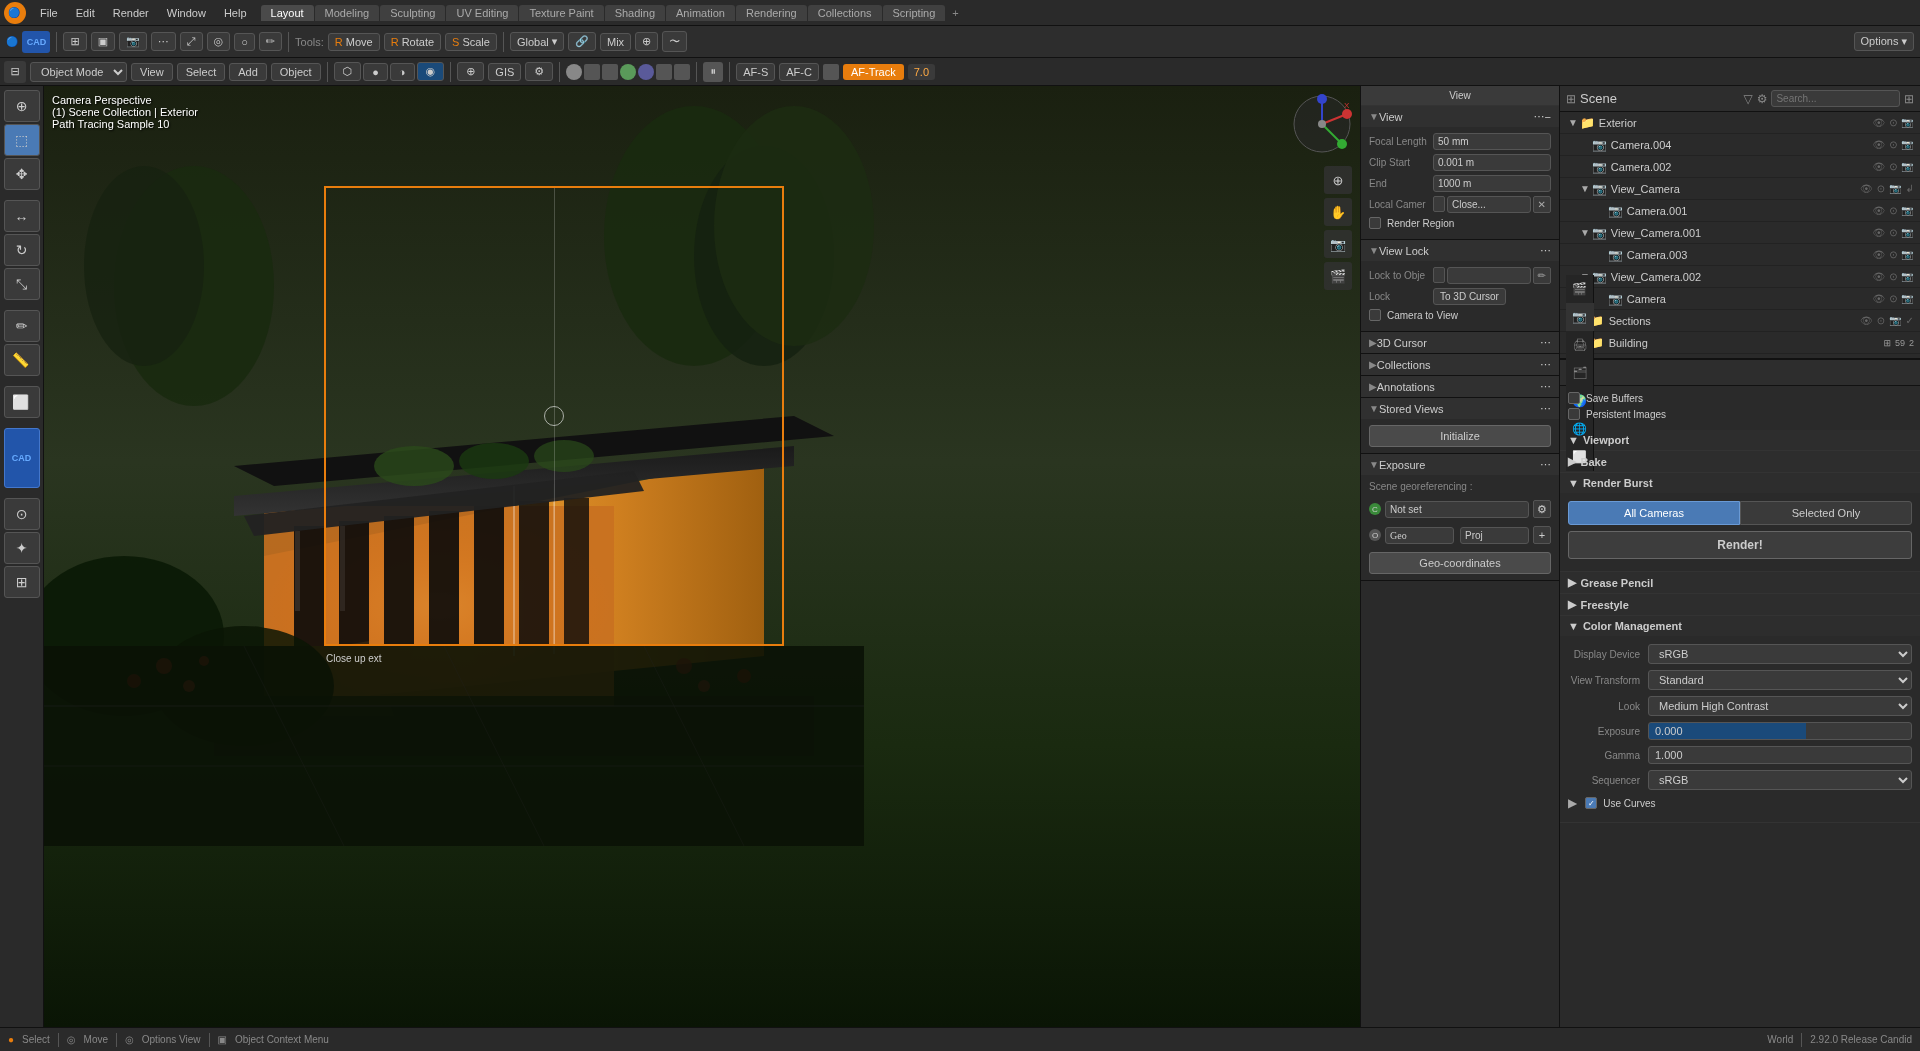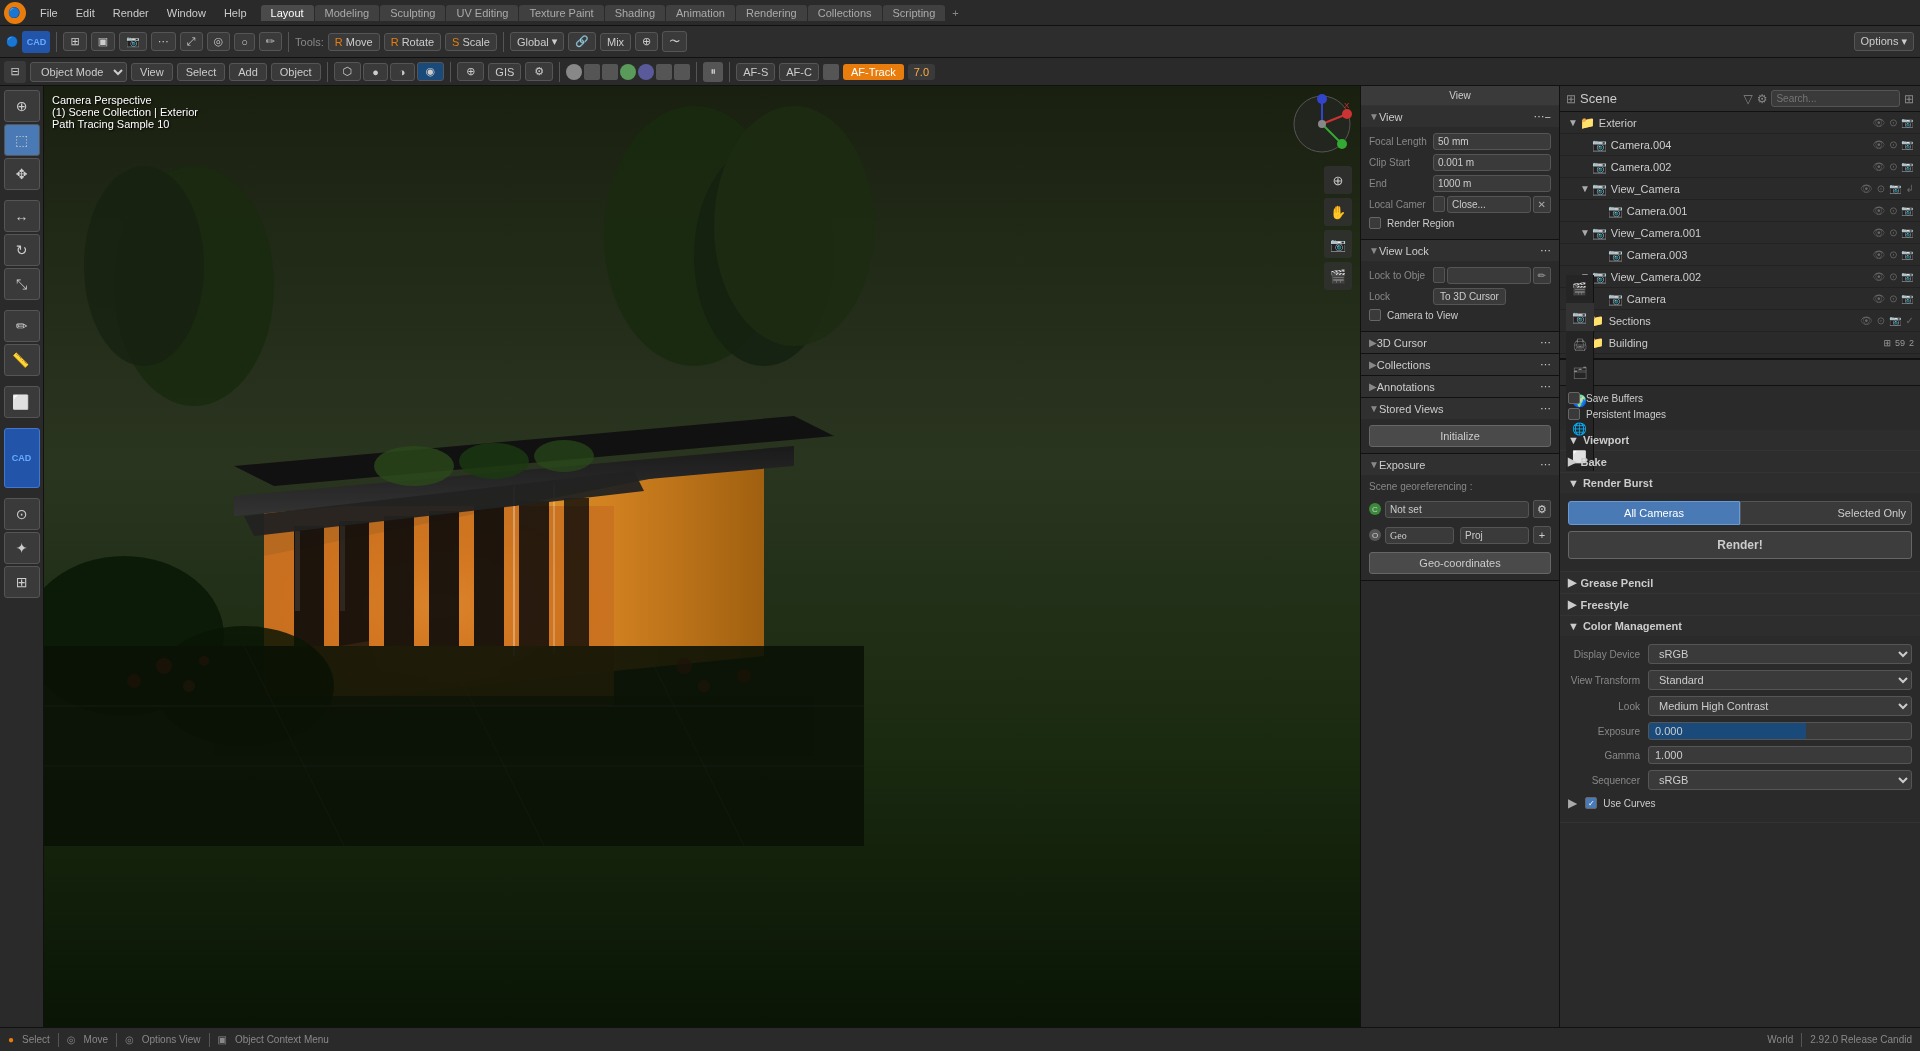--- a/index.html
+++ b/index.html
@@ -80,21 +80,21 @@
     .field-row { display: flex; align-items: center; margin-bottom: 6px; }
     .field-label { color: #888; font-size: 10px; min-width: 80px; text-align: right; padding-right: 8px; }
     .field-input { flex: 1; background: #3a3a3a; border: 1px solid #555; border-radius: 3px; padding: 2px 6px; color: #ccc; font-size: 11px; }
     .field-input.blue-fill { background: linear-gradient(90deg, #1a4a7a 60%, #3a3a3a 60%); }
     .field-select { flex: 1; background: #3a3a3a; border: 1px solid #555; border-radius: 3px; padding: 2px 6px; color: #ccc; font-size: 11px; cursor: pointer; }
     .render-btn { width: 100%; padding: 6px; background: #3d3d3d; border: 1px solid #666; border-radius: 3px; cursor: pointer; color: #ccc; font-size: 12px; font-weight: bold; text-align: center; margin-bottom: 4px; }
     .render-burst-btns { display: flex; margin-bottom: 6px; }
     .rb-btn { flex: 1; padding: 5px; background: #3a3a3a; border: 1px solid #555; cursor: pointer; color: #ccc; font-size: 11px; text-align: center; }
     .rb-btn.active { background: #4a7ab5; border-color: #6a9ad5; color: #fff; }
     .rb-btn:first-child { border-radius: 3px 0 0 3px; }
-    .rb-btn:last-child { border-radius: 0 3px 3px 0; text-align: right; }
+    .rb-btn:last-child { border-radius: 0 3px 3px 0; }
     
     
     #statusbar { height: 24px; background: #2a2a2a; border-top: 1px solid #111; display: flex; align-items: center; padding: 0 8px; gap: 8px; font-size: 10px; color: #888; }
     .status-separator { width: 1px; height: 14px; background: #555; }
     
     .checkbox-row { display: flex; align-items: center; gap: 6px; margin-bottom: 4px; }
     .cb-check { width: 12px; height: 12px; background: #3a3a3a; border: 1px solid #666; border-radius: 2px; display: flex; align-items: center; justify-content: center; cursor: pointer; font-size: 8px; }
     .cb-check.checked { background: #4a7ab5; color: white; }
     .cb-label { font-size: 10px; color: #ccc; }
     
@@ -358,20 +358,27 @@
       </svg>
     </div>
 
     <div class="viewport-tools">
       <div class="vp-tool">⊕</div>
       <div class="vp-tool">✋</div>
       <div class="vp-tool">📷</div>
       <div class="vp-tool">🎬</div>
     </div>
 
+    <div class="camera-frame">
+      <div class="cam-label">Close up ext</div>
+
+      <div class="crosshair" style="left:50%;top:50%;transform:translate(-50%,-50%);"></div>
+
+      <div style="position:absolute;left:50%;top:0;width:1px;height:100%;background:rgba(255,255,255,0.2);"></div>
+    </div>
   </div>
 
   <div id="right-n-panel">
 
     <div class="section-tabs">
       <div class="s-tab active">View</div>
     </div>
 
     <div class="n-panel-section">
       <div class="n-panel-header">

